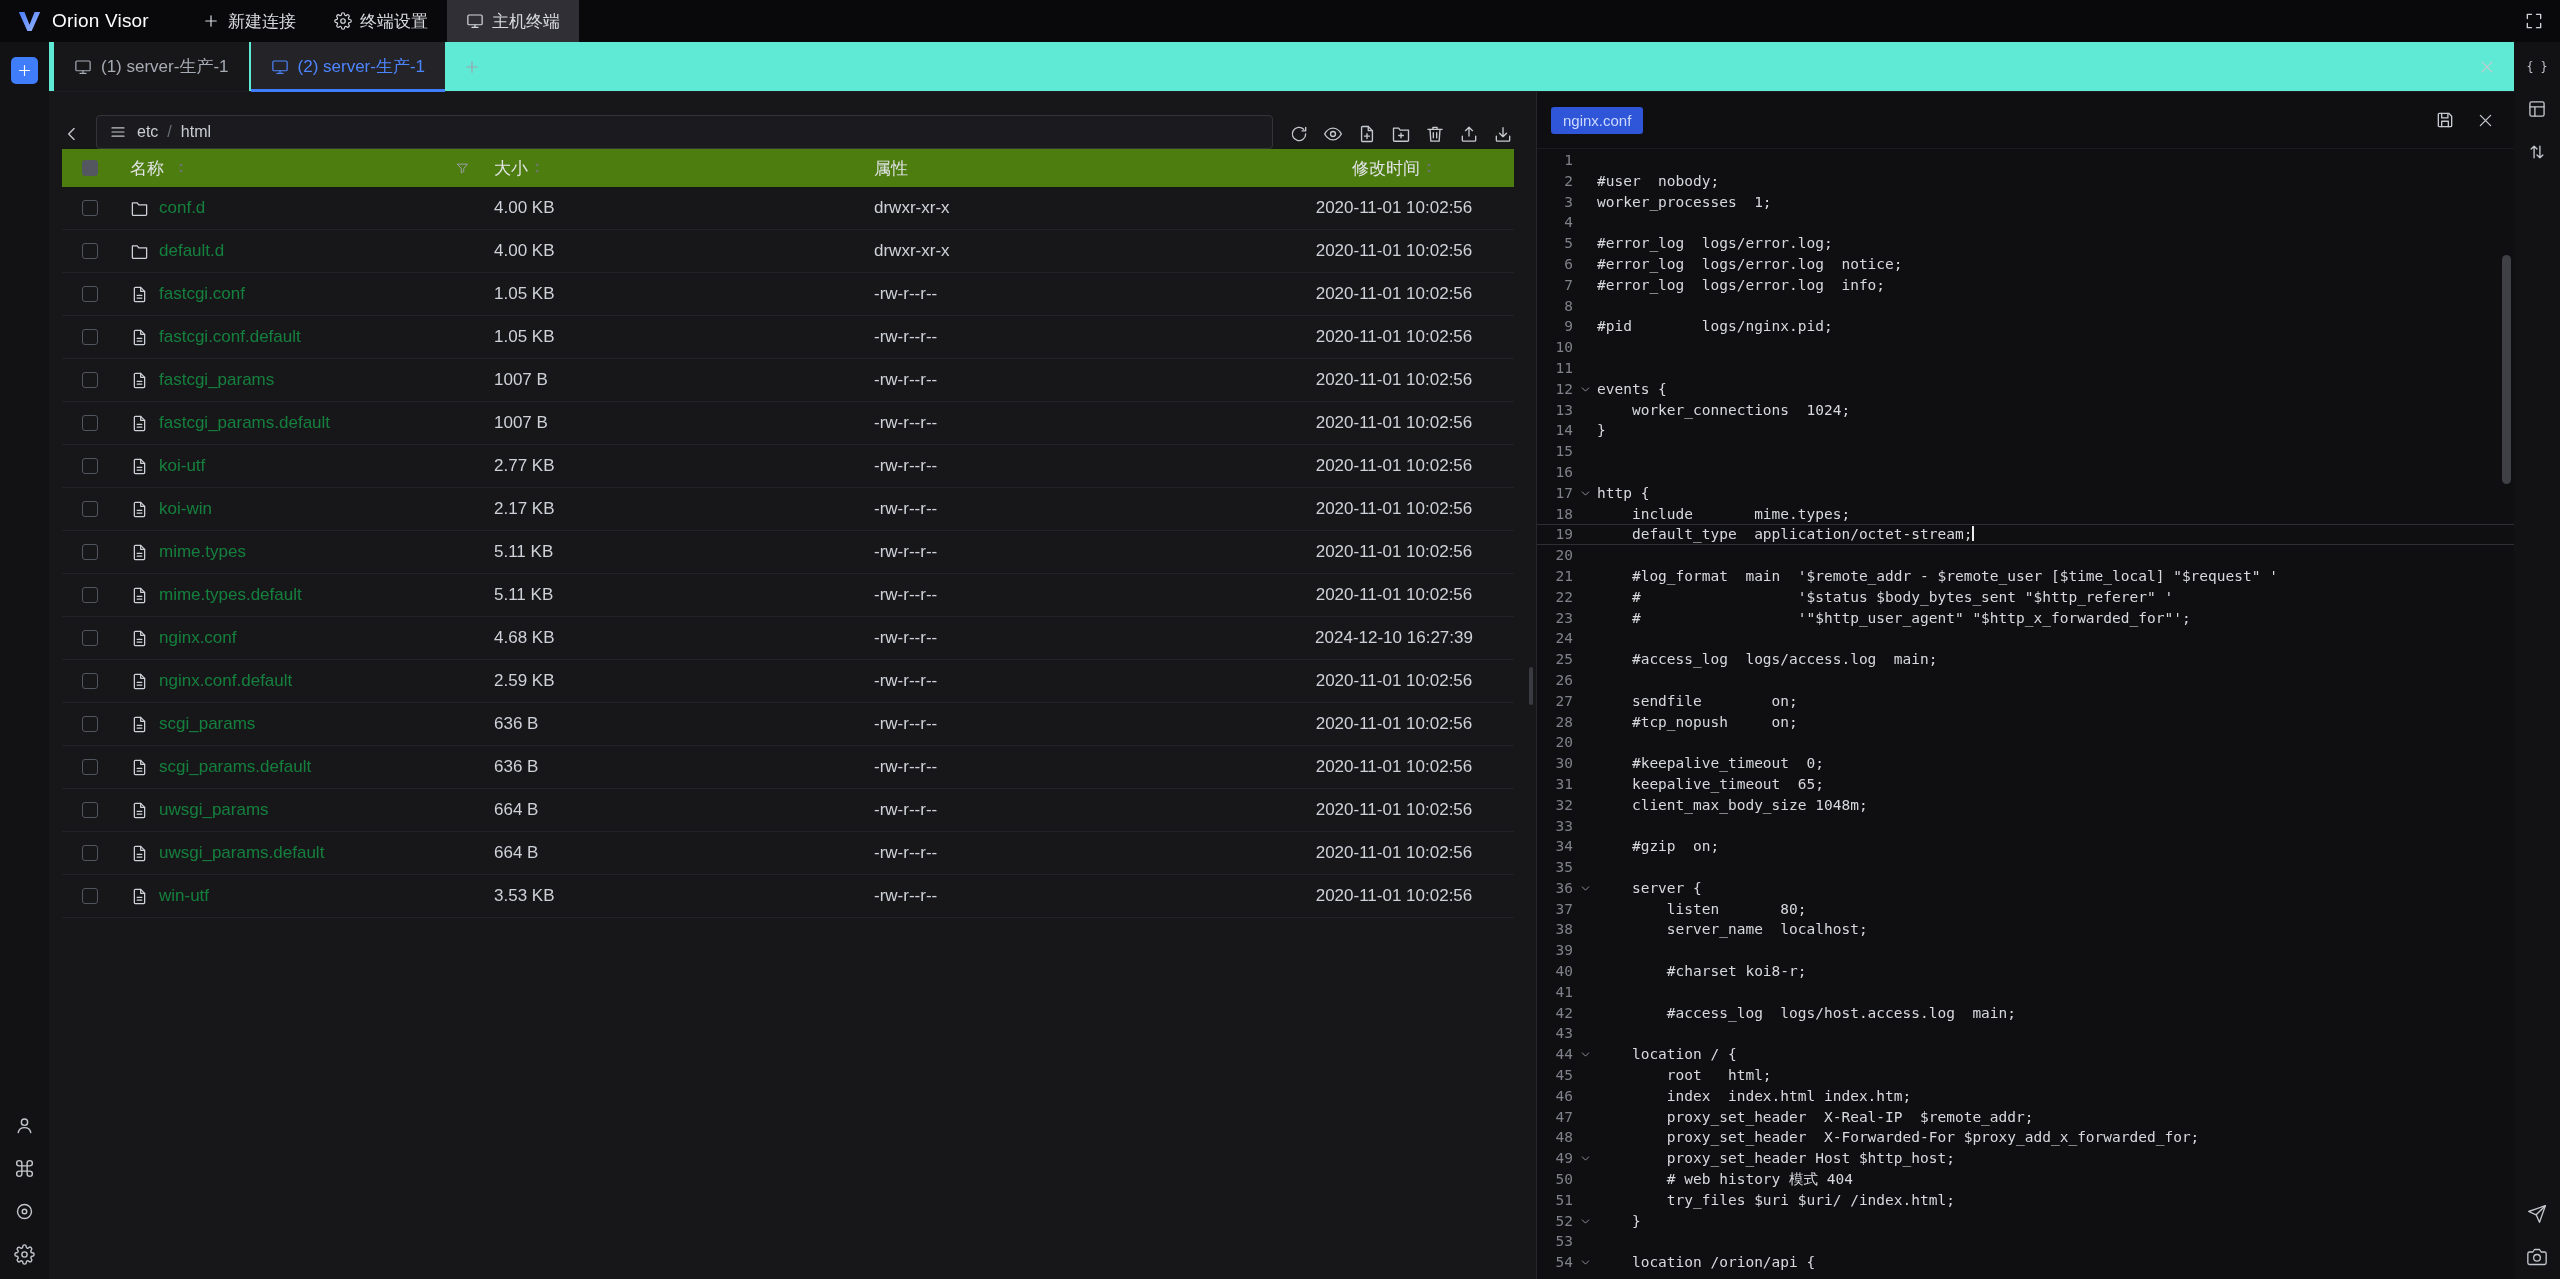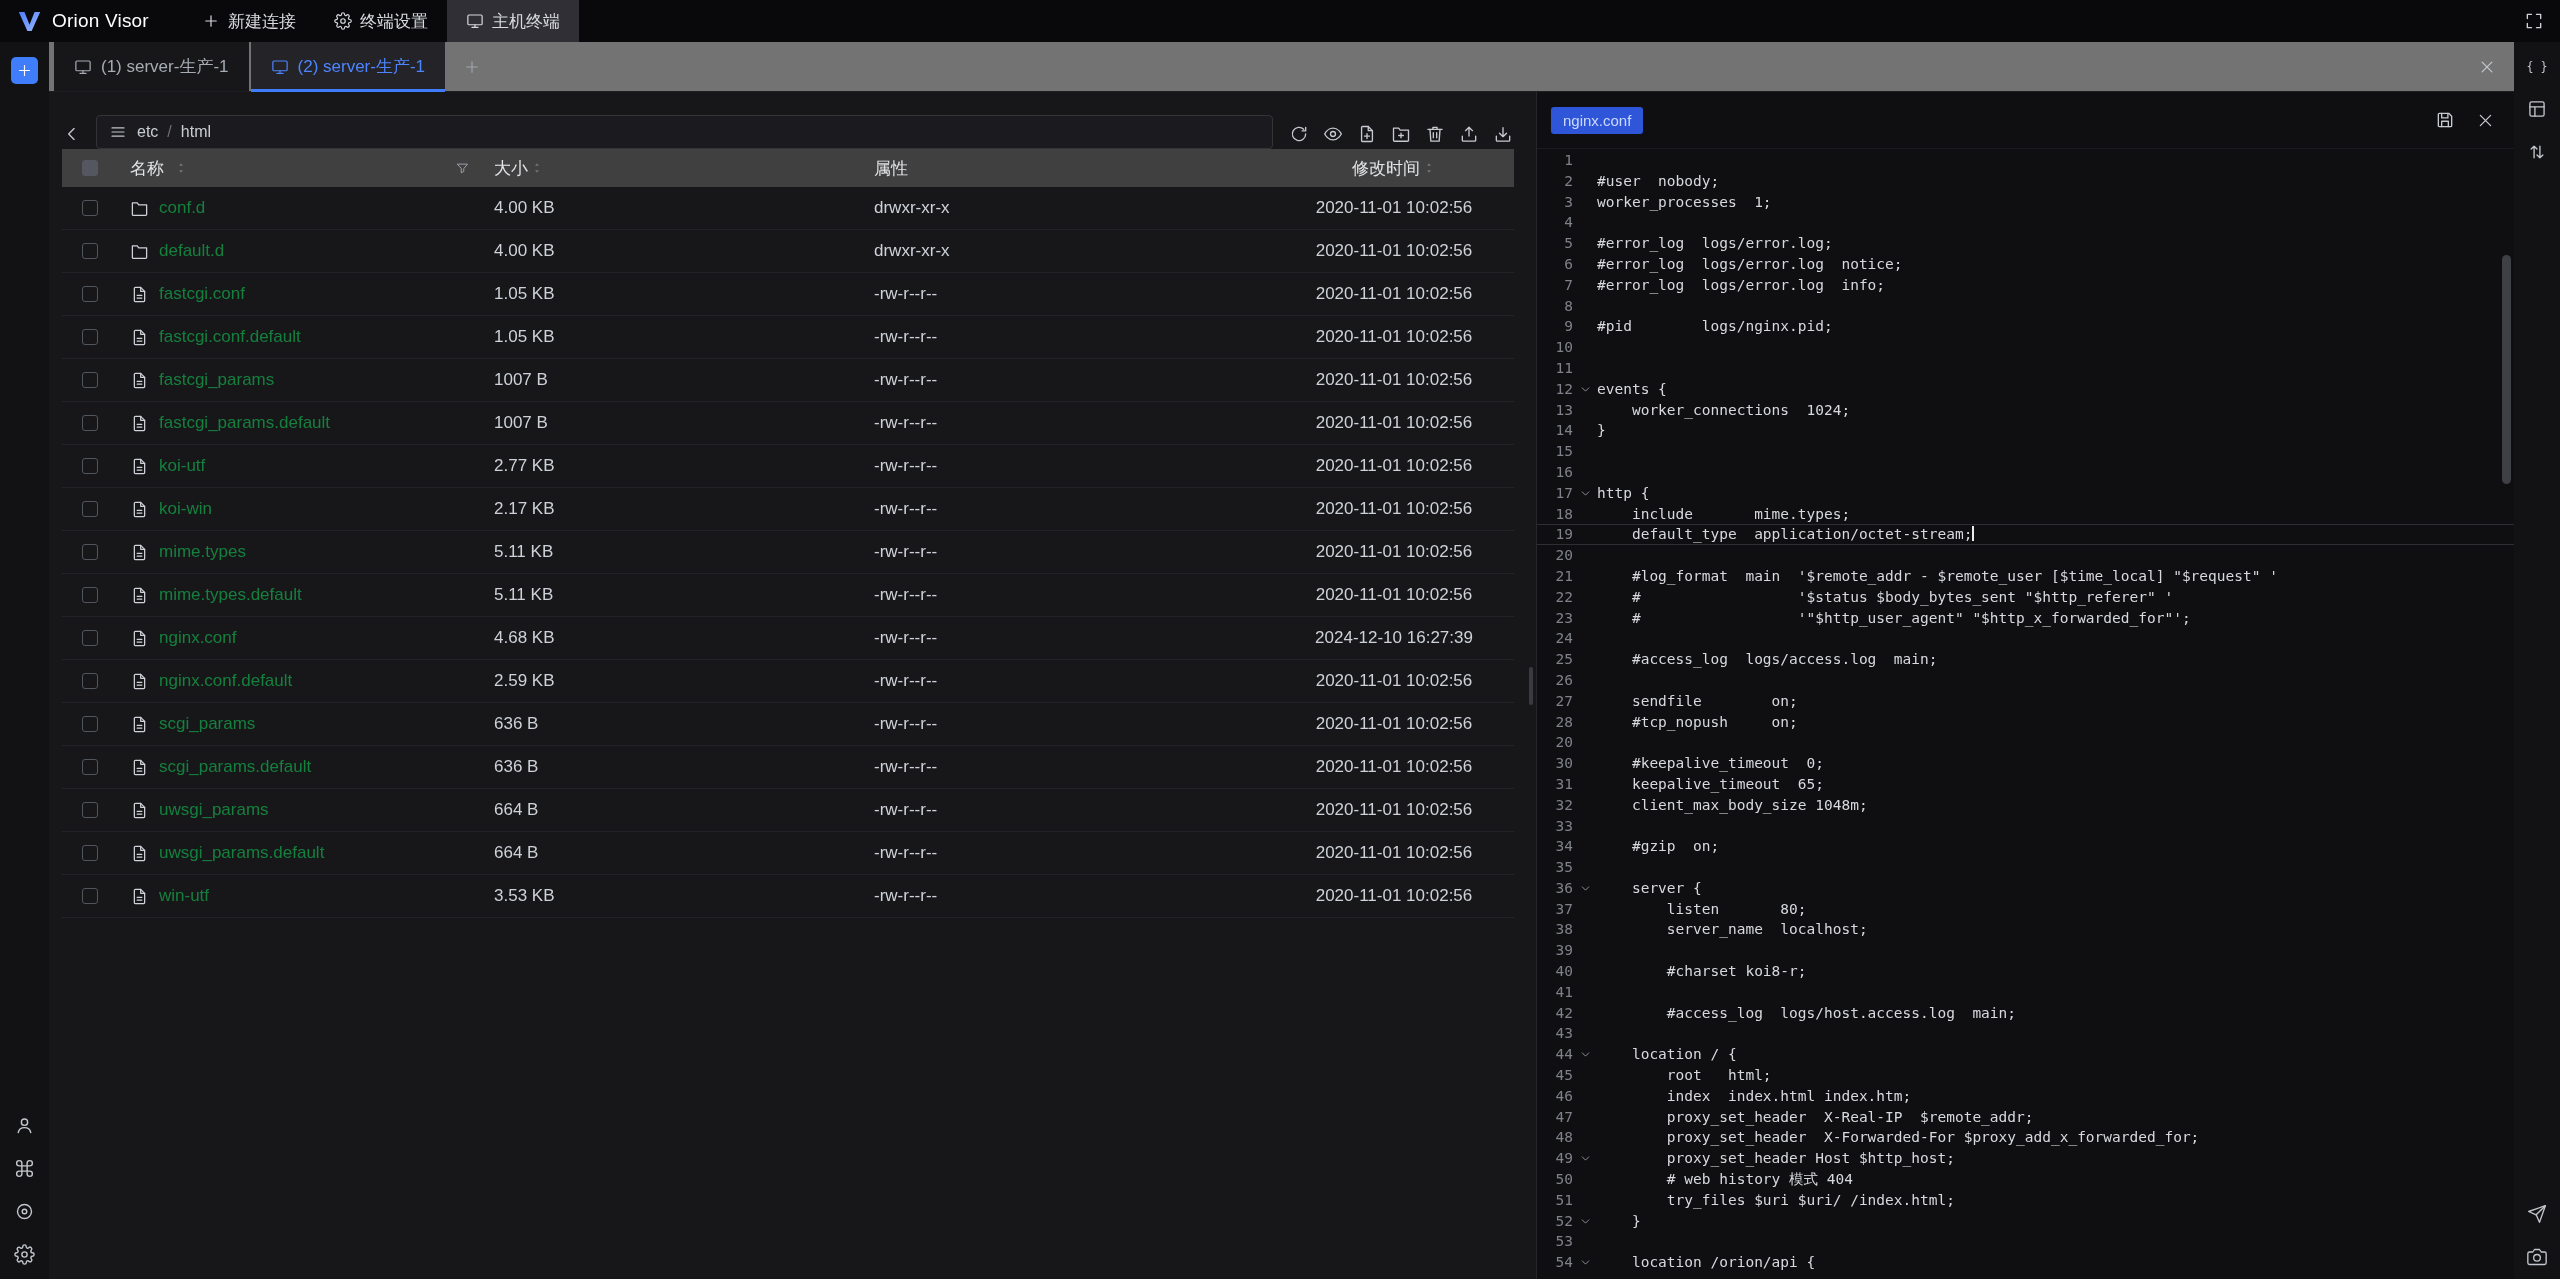--- a/index.html
+++ b/index.html
@@ -23,42 +23,42 @@
 .left-rail{width:49px}
 .right-rail{width:46px;padding-top:14px;padding-bottom:12px}
 .new-conn-btn{width:27px;height:27px;margin-top:15px;border:none;border-radius:5px;background:#3f7dfa;color:#fff;display:flex;align-items:center;justify-content:center;cursor:pointer;flex:none}
 .rail-spacer{flex:1}
 .rail-group{display:flex;flex-direction:column;align-items:center}
 .left-rail .rail-group{gap:22px;padding-bottom:14px}
 .right-rail .rail-group{gap:23px}
 .rail-icon{color:#c3c7cd;cursor:pointer}
 
 .center{flex:1;display:flex;flex-direction:column;min-width:0}
-.tabbar{height:50px;flex:none;background:#737373;display:flex;align-items:center;border-bottom:1px solid #1e1e22}
+.tabbar{height:50px;flex:none;background:#5eead4;display:flex;align-items:center;border-bottom:1px solid #1e1e22}
 .tabs{display:flex;height:100%;margin-left:5px}
 .tab{display:flex;align-items:center;gap:9px;height:100%;padding:0 20px;font-size:17px;color:#a6abb4;background:#17171a;margin-right:2px;position:relative;cursor:pointer;white-space:nowrap}
 .tab.active{background:#232328;color:#4d85ff}
 .tab.active:after{content:"";position:absolute;left:0;right:0;bottom:-1px;height:3px;background:#3f7dfa}
 .tab-add{margin-left:16px;color:#9ea3ac;cursor:pointer}
 .tabbar-close{margin-right:18px;color:#c6c9ce;cursor:pointer}
 .panels{flex:1;display:flex;min-height:0}
 
 .file-panel{width:1488px;flex:none;background:#17171a;border-right:1px solid #26262b;display:flex;flex-direction:column;position:relative}
 .file-toolbar{height:57px;flex:none;display:flex;align-items:flex-end;padding:0 18px 0 8px;gap:9px}
 .tb-btn{color:#c6c9cf;cursor:pointer;width:30px;height:30px;display:inline-flex;align-items:center;justify-content:center;border-radius:4px}
 .path-box{flex:1;height:34px;border:1px solid #33343a;border-radius:4px;display:flex;align-items:center;padding:0 12px;gap:10px;background:#1b1b1f;min-width:0;cursor:text}
 .crumbs{display:flex;align-items:center;gap:9px;font-size:16px;color:#c9cdd4}
 .crumb{cursor:pointer}
 .crumb-sep{color:#6b6f77}
 .pb-icon{color:#c2c5cb}
 .tb-actions{display:flex;gap:4px;margin-left:2px}
 
 .file-table{flex:1;min-height:0;display:flex;flex-direction:column;margin:0 22px 0 13px;overflow:hidden}
 .t-head,.t-row{display:grid;grid-template-columns:56px minmax(0,1fr) 380px 400px 240px;align-items:center}
-.t-head{height:38px;flex:none;background:#404040;color:#e2e4e8;font-size:17px}
+.t-head{height:38px;flex:none;background:#4d7c0f;color:#e2e4e8;font-size:17px}
 .cell{display:flex;align-items:center;min-width:0;overflow:hidden}
 .c-check{justify-content:center}
 .c-name{padding-left:12px;gap:8px}
 .c-time{justify-content:center}
 .sorter{color:#70757d;cursor:pointer;margin-left:2px}
 .funnel{margin-left:auto;margin-right:24px;color:#9a9fa7;cursor:pointer}
 .t-row{height:43px;flex:none;border-bottom:1px solid #232327;font-size:17px;color:#ced2d8;cursor:pointer}
 .t-row .fname{color:#15803d;margin-left:2px;white-space:nowrap}
 .f-ic{color:#cfd2d8;flex:none}
 .checkbox{width:16px;height:16px;border:1.5px solid #51555d;border-radius:3px;display:inline-block;cursor:pointer;background:transparent}

